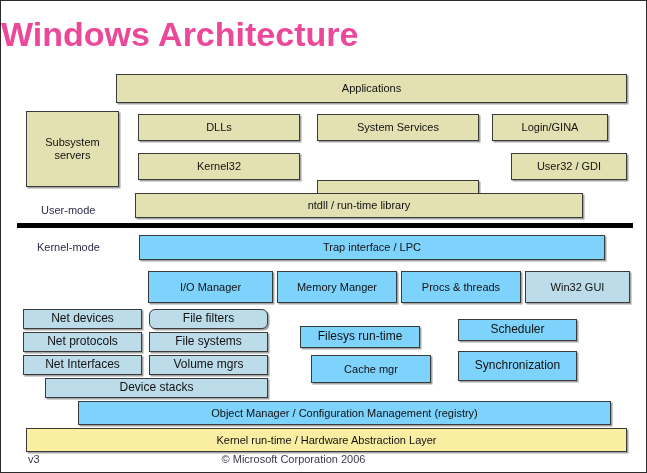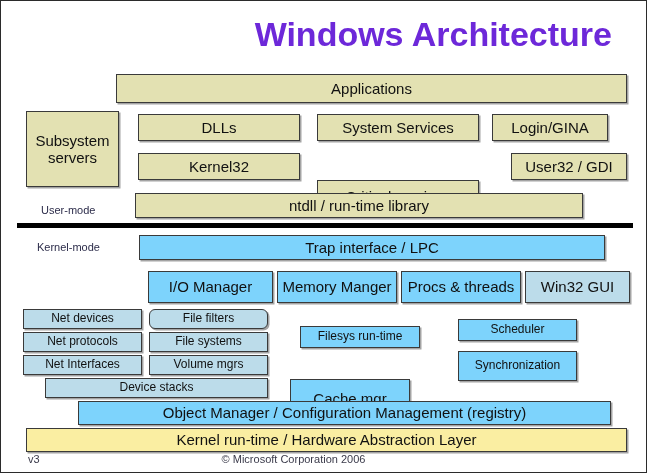--- a/index.html
+++ b/index.html
@@ -19,38 +19,38 @@
     box-sizing: border-box;
     overflow: hidden;
   }
 
   
   #title {
     position: absolute;
     left: 0;
     top: 14px;
     width: 611px;
-    text-align: right;
+    text-align: left;
     font-size: 34px;
     font-weight: bold;
-    color: #6d28d9;
+    color: #ec4899;
     letter-spacing: 0px;
     white-space: nowrap;
   }
 
   
   .box {
     position: absolute;
     box-sizing: border-box;
     border: 1px solid #3a3a3a;
     display: flex;
     align-items: center;
     justify-content: center;
     text-align: center;
-    font-size: 15px;
+    font-size: 11px;
     color: #111111;
     line-height: 1.15;
     box-shadow: 1.5px 1.5px 0 rgba(90,90,90,0.55);
     white-space: nowrap;
   }
   .box.wrap { white-space: normal; }
   .khaki { background: #e3e1b2; }
   .green { background: #7dd3fc; }
   .blue  { background: #bcdcea; }
   .yellow{ background: #faeea2; }
@@ -127,21 +127,21 @@
   <div class="box blue small" style="left:22px; top:331px; width:119px; height:20px;">Net protocols</div>
   <div class="box blue small" style="left:22px; top:354px; width:119px; height:20px;">Net Interfaces</div>
 
   <div class="box blue small" style="left:148px; top:308px; width:119px; height:20px;border-radius:6px;">File filters</div>
   <div class="box blue small" style="left:148px; top:331px; width:119px; height:20px;">File systems</div>
   <div class="box blue small" style="left:148px; top:354px; width:119px; height:20px;">Volume mgrs</div>
 
   <div class="box blue small" style="left:44px; top:377px; width:223px; height:20px;">Device stacks</div>
 
   <div class="box green small" style="left:299px; top:325px; width:120px; height:22px;">Filesys run-time</div>
-  <div class="box green" style="left:289px; top:354px; width:120px; height:39px;margin-top:24px;">Cache mgr</div>
+  <div class="box green" style="left:310px; top:354px; width:120px; height:28px;">Cache mgr</div>
 
   <div class="box green small" style="left:457px; top:318px; width:119px; height:22px;">Scheduler</div>
   <div class="box green small" style="left:457px; top:350px; width:119px; height:30px;">Synchronization</div>
 
   <div class="box yellow" style="left:25px; top:427px; width:601px; height:24px;">Kernel run-time / Hardware Abstraction Layer</div>
   <div class="box green" style="left:77px; top:400px; width:533px; height:24px;">Object Manager / Configuration Management (registry)</div>
 
   <div class="footer-text" id="version">v3</div>
   <div class="footer-text" id="copyright">© Microsoft Corporation 2006</div>
 

